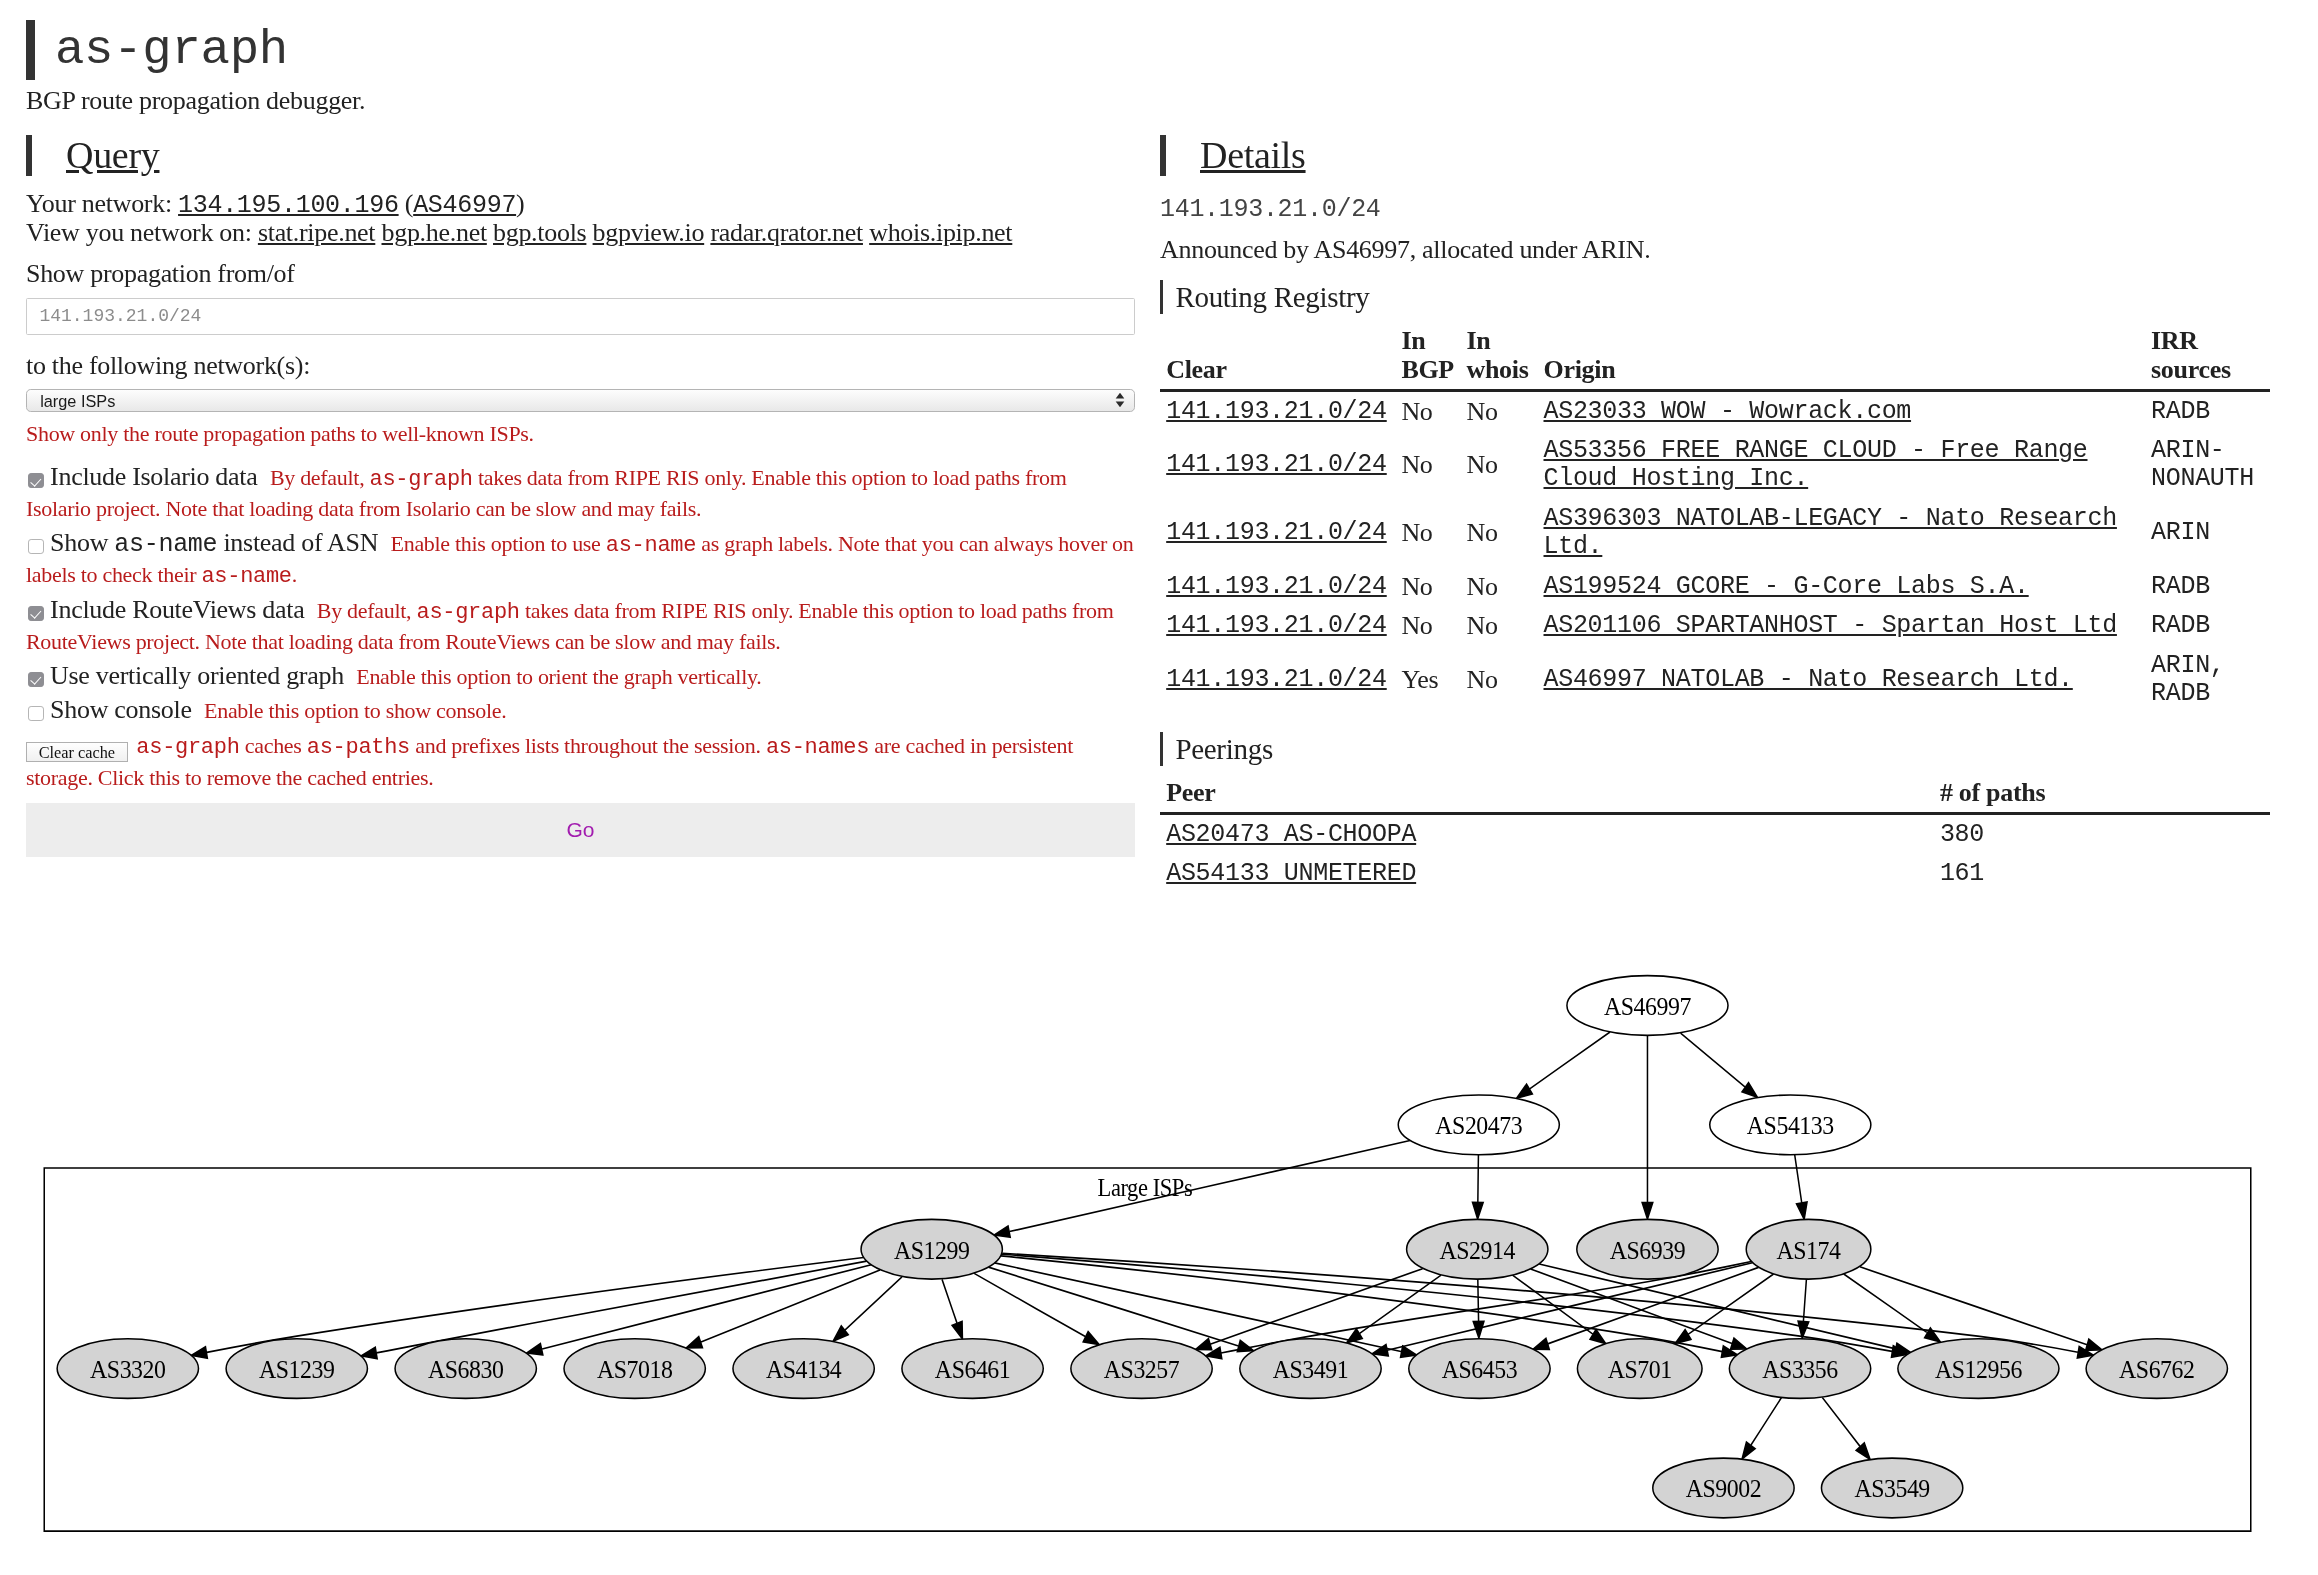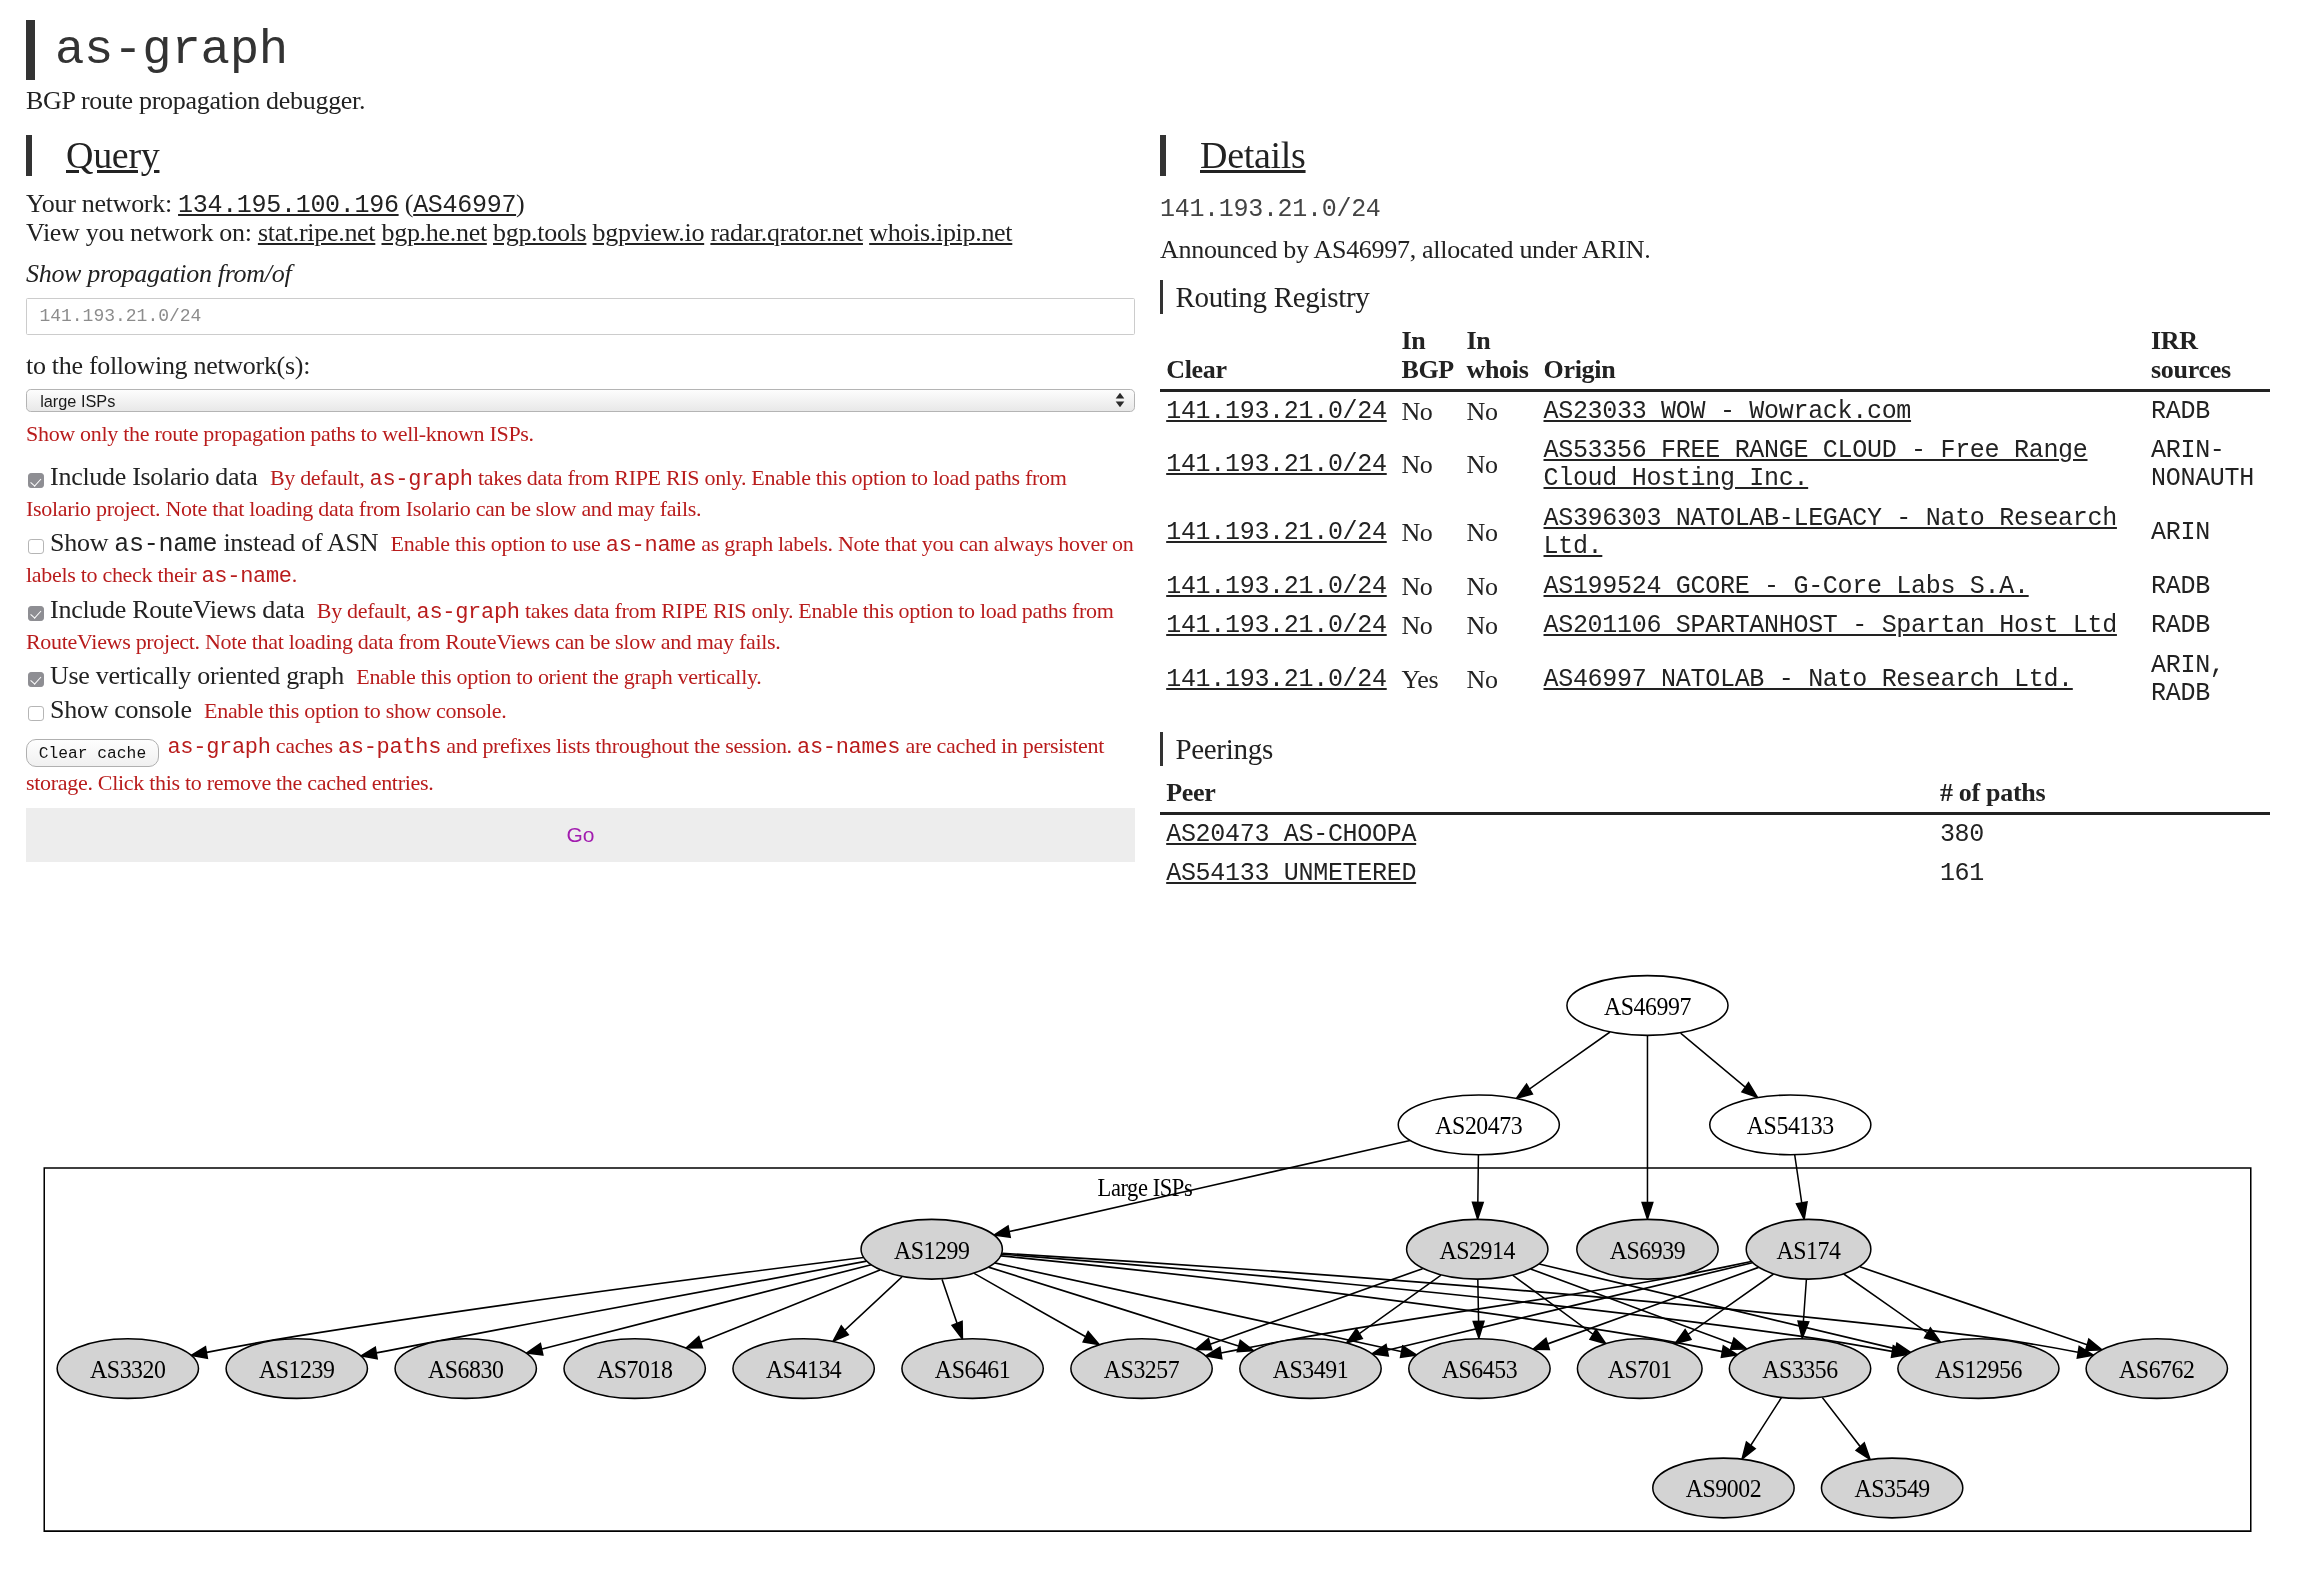--- a/index.html
+++ b/index.html
@@ -13,21 +13,21 @@
      line-height:60px;border-left:9.3px solid #333;padding-left:20px;color:#333;}
   h2{font-size:38px;font-weight:400;margin:0;line-height:41px;border-left:6.2px solid #333;padding-left:34px;text-decoration:underline;}
   h3{font-size:29px;font-weight:400;margin:0;line-height:34px;border-left:3.1px solid #333;padding-left:12.4px;}
   p{margin:0;}
   .sub{margin:6.2px 0 0 0;}
   .cols{display:flex;}
   .colL{width:1108px;flex:none;}
   .colR{width:1110px;flex:none;margin-left:26px;}
   .qhead{margin-top:20px;}
   .netline{margin-top:13.5px;height:29px;overflow:visible;}
-  .prefixlabel{margin-top:11.7px;font-style:italic;}
+  .prefixlabel{margin-top:11.7px;}
   input.text{display:block;box-sizing:border-box;width:1109px;height:37px;margin-top:9.7px;
      border:0.8px solid #ccc;border-radius:1.6px;background:#fff;padding:0 12.4px;
      font-family:"Liberation Mono",monospace;font-size:18px;color:#8c8c8c;outline:none;}
   .tolabel{margin-top:16px;}
   select.sel{display:block;box-sizing:border-box;width:1109px;height:23px;margin-top:9.3px;
      -webkit-appearance:none;appearance:none;border:0.8px solid #b4b4b4;border-radius:4.7px;
      background:linear-gradient(#fdfdfd,#e8e8e8);
      font-family:"Liberation Sans",sans-serif;font-size:16.3px;color:#1a1a1a;
      padding:0 0 0 13.2px;outline:none;line-height:22px;}
   .selwrap{position:relative;}
@@ -39,23 +39,23 @@
   p.hint{margin-top:7.8px;}
   .opts{margin-top:14.5px;}
   .opt{margin:0 0 4.8px 0;line-height:29px;}
   .cb{display:inline-block;width:15.6px;height:15px;box-sizing:border-box;
      border:0.8px solid #b5b5b5;border-radius:3.1px;background:#fff;vertical-align:-3.1px;
      position:relative;margin:0 6.2px 0 2.3px;}
   .cb.on{background:#8e8e93;border-color:#8e8e93;}
   .cb.on:after{content:"";position:absolute;left:3.9px;top:1.6px;width:4.7px;height:8.6px;
      border:solid #fff;border-width:0 1.9px 1.9px 0;transform:rotate(42deg);}
   .clearrow{margin-top:0;}
-  button.clear{font-family:Liberation Mono, monospace;font-size:16.3px;
-     border:0.8px solid #b0b0b0;border-radius:10px;background:linear-gradient(#fefefe,#f0f0f0);
-     padding:0 11.7px;height:28px;color:#111;vertical-align:-4.7px;margin-right:8.6px;}
+  button.clear{font-family:Liberation Serif, serif;font-size:16.3px;
+     border:0.8px solid #b0b0b0;border-radius:0;background:linear-gradient(#fefefe,#f0f0f0);
+     padding:0 11.7px;height:20px;color:#111;vertical-align:-4.7px;margin-right:8.6px;}
   button.go{display:block;box-sizing:border-box;width:1109px;height:54px;margin-top:11px;
      background:#ededed;border:0;font-family:"Liberation Sans",sans-serif;font-size:21px;color:#a21caf;}
   .dprefix{font-family:"Liberation Mono",monospace;font-size:25px;line-height:29px;margin-top:19px;color:#444;}
   .dann{margin-top:11.4px;}
   .rrhead{margin-top:16px;}
   table{border-collapse:collapse;width:100%;table-layout:fixed;}
   th{text-align:left;font-weight:700;vertical-align:bottom;padding:12.2px 6.2px 4.7px 6.2px;line-height:29px;}
   td{vertical-align:middle;padding:5.8px 6.2px;line-height:28px;}
   thead tr{border-bottom:3.1px solid #222;}
   .mono-cell{font-family:"Liberation Mono",monospace;font-size:25px;line-height:28px;}

